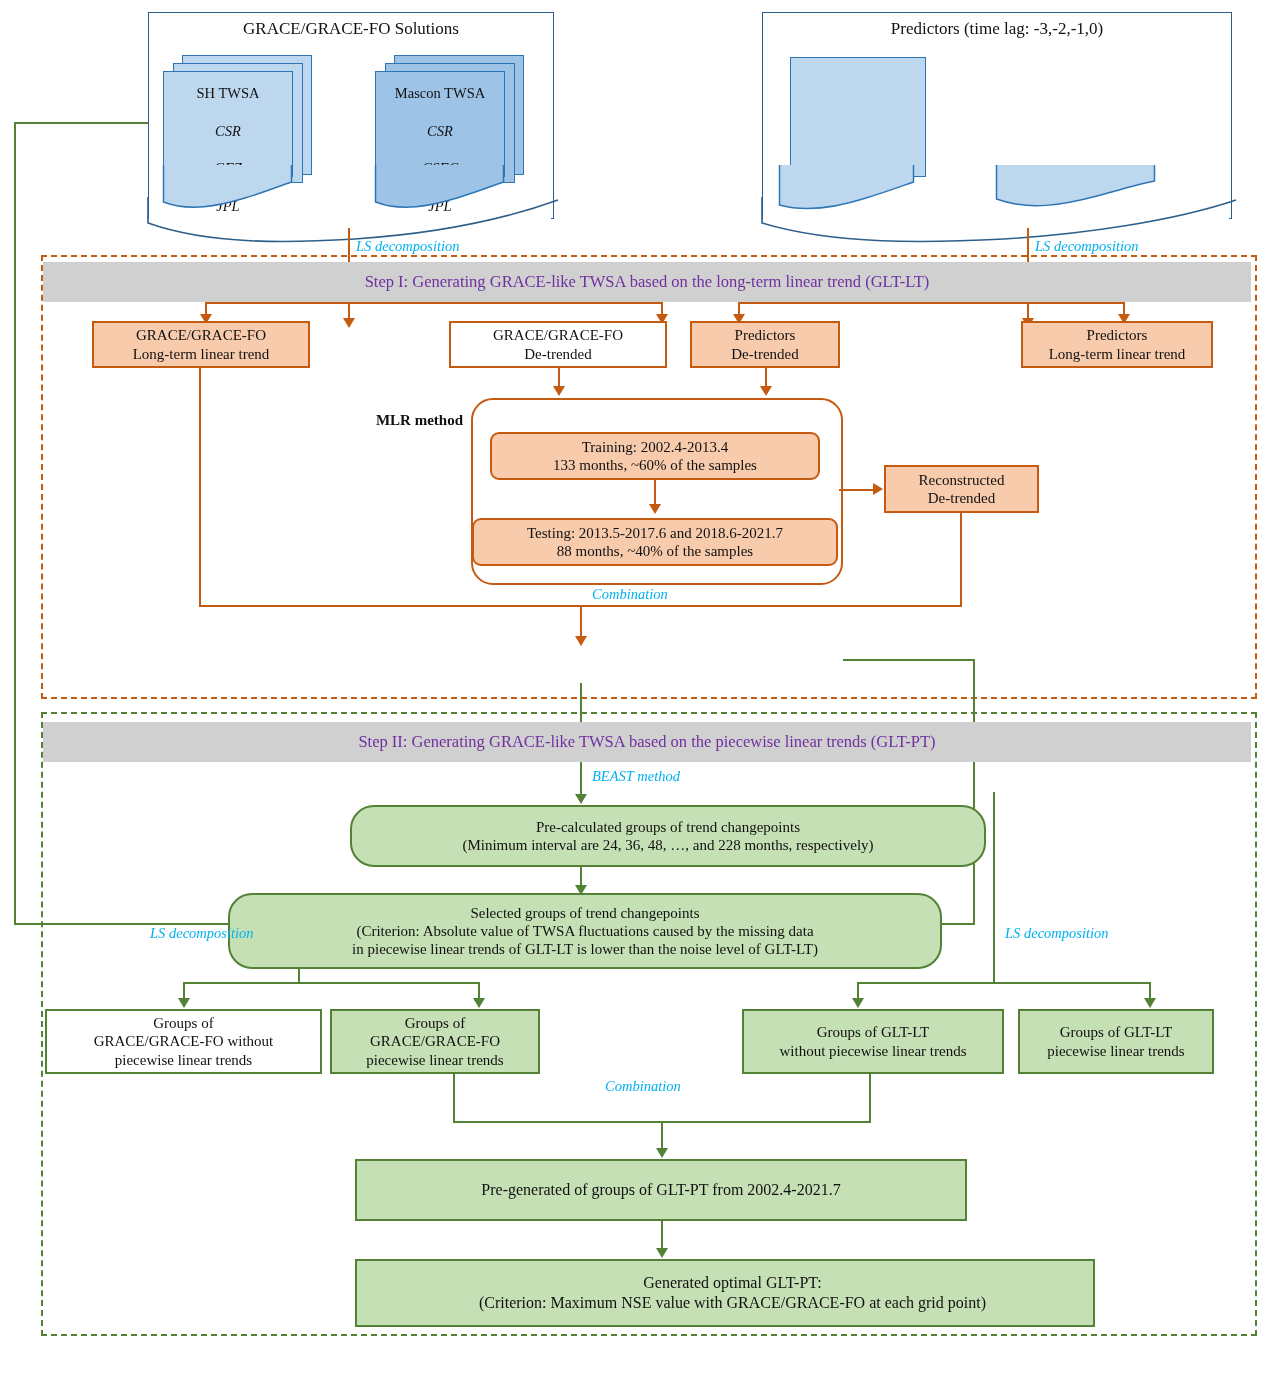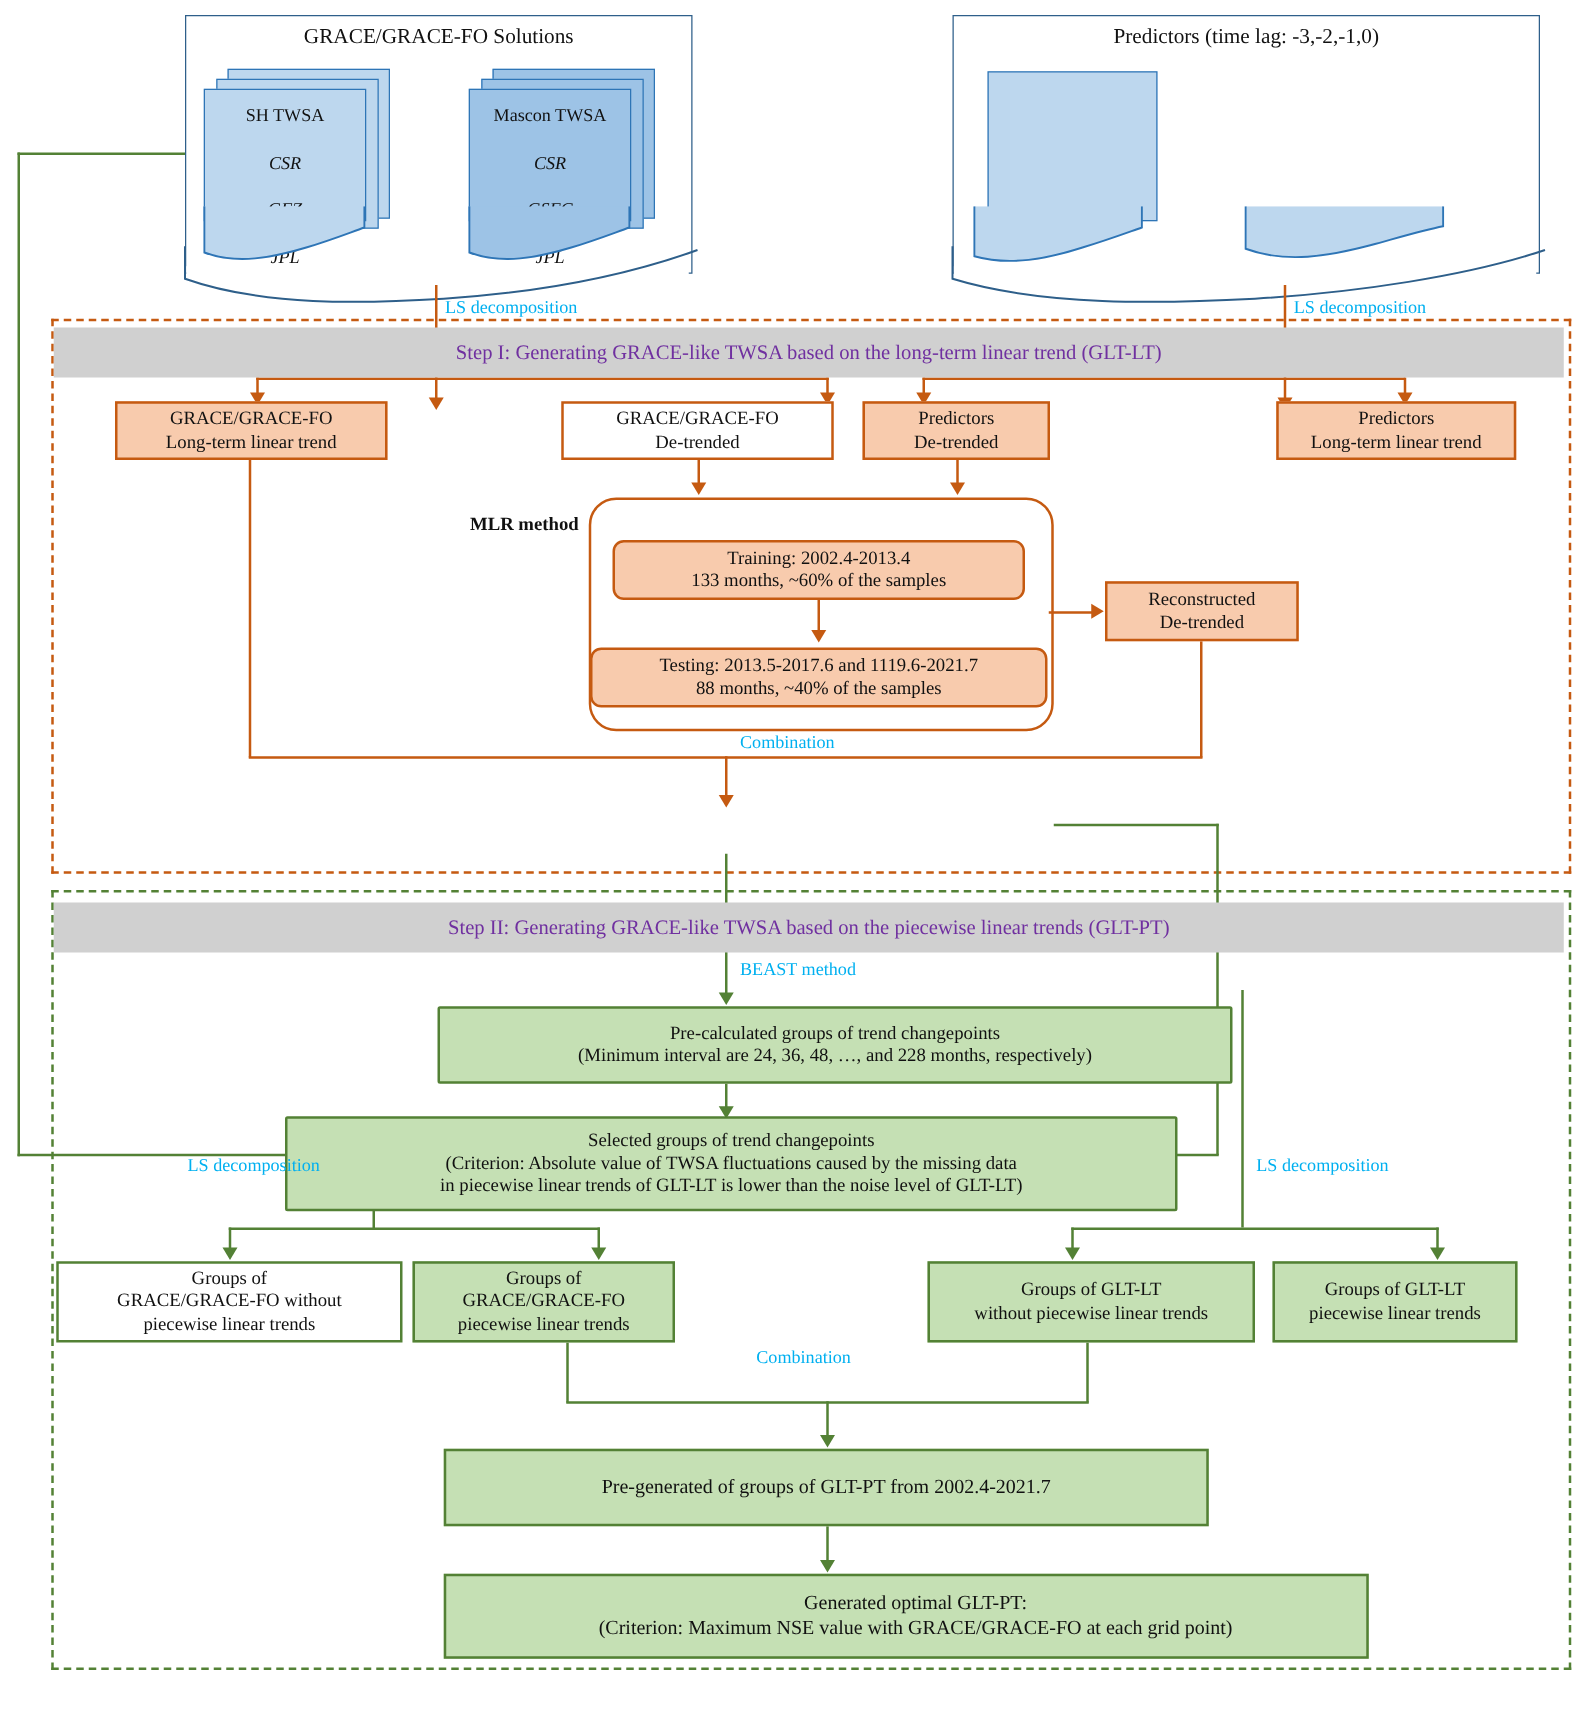--- a/index.html
+++ b/index.html
@@ -20,21 +20,21 @@
 
   
   .or-fill{background:#f8cbad;border:2px solid #c55a11;}
   .or-white{background:#ffffff;border:2px solid #c55a11;}
   .or-round{background:#f8cbad;border:2px solid #c55a11;border-radius:9px;}
   .or-shell{background:#ffffff;border:2.5px solid #c55a11;border-radius:22px;}
 
   
   .gr-fill{background:#c5e0b4;border:2px solid #538135;}
   .gr-white{background:#ffffff;border:2px solid #538135;}
-  .gr-round{background:#c5e0b4;border:2px solid #538135;border-radius:2px;}
+  .gr-round{background:#c5e0b4;border:2px solid #538135;border-radius:24px;}
 
   
   .banner{
     position:absolute;background:#d0d0d0;border:none;
     display:flex;align-items:center;justify-content:center;
     color:#7030a0;font-size:16.5px;z-index:5;
   }
 
   
   .dash-orange{position:absolute;border:2px dashed #c55a11;background:transparent;z-index:1;}
@@ -63,21 +63,21 @@
   .ln.v-or{width:0;border-left:2px solid #c55a11;}
   .ln.h-or{height:0;border-top:2px solid #c55a11;}
   .ln.v-gr{width:0;border-left:2px solid #538135;}
   .ln.h-gr{height:0;border-top:2px solid #538135;}
 
   .arr{position:absolute;width:0;height:0;z-index:5;}
   .arr.down-or{border-left:6px solid transparent;border-right:6px solid transparent;border-top:10px solid #c55a11;}
   .arr.down-gr{border-left:6px solid transparent;border-right:6px solid transparent;border-top:10px solid #538135;}
   .arr.right-or{border-top:6px solid transparent;border-bottom:6px solid transparent;border-left:10px solid #c55a11;}
 
-  .lbl{position:absolute;color:#00b0f0;font-size:14.5px;z-index:7;white-space:nowrap;background:transparent;}
+  .lbl{position:absolute;color:#00b0f0;font-size:14.5px;z-index:7;white-space:nowrap;background:transparent;font-style:italic;}
   .mlrlabel{position:absolute;font-weight:bold;font-size:15px;color:#111;z-index:7;}
 </style>
 </head>
 <body>
 
 <div id="root">
 
   <div class="docframe" style="left:148px;top:12px;width:404px;height:205px;">
     <div class="gtitle">GRACE/GRACE-FO Solutions</div>
   </div>
@@ -175,21 +175,21 @@
   </div>
 
   <div class="or-shell" style="position:absolute;left:471px;top:398px;width:368px;height:183px;z-index:3;"></div>
   <div class="mlrlabel" style="left:0;top:412px;width:839px;text-align:center;">MLR method</div>
 
   <div class="box or-round" style="left:490px;top:432px;width:330px;height:48px;">
     <span class="txt">Training: 2002.4-2013.4
 133 months, ~60% of the samples</span>
   </div>
   <div class="box or-round" style="left:472px;top:518px;width:366px;height:48px;">
-    <span class="txt">Testing: 2013.5-2017.6 and 1119.6-2021.7
+    <span class="txt">Testing: 2013.5-2017.6 and 2018.6-2021.7
 88 months, ~40% of the samples</span>
   </div>
 
   <div class="ln v-or" style="left:654px;top:480px;height:26px;"></div>
   <div class="arr down-or" style="left:649px;top:504px;"></div>
 
   <div class="ln v-or" style="left:558px;top:368px;height:20px;"></div>
   <div class="arr down-or" style="left:553px;top:386px;"></div>
   <div class="ln v-or" style="left:765px;top:368px;height:20px;"></div>
   <div class="arr down-or" style="left:760px;top:386px;"></div>

